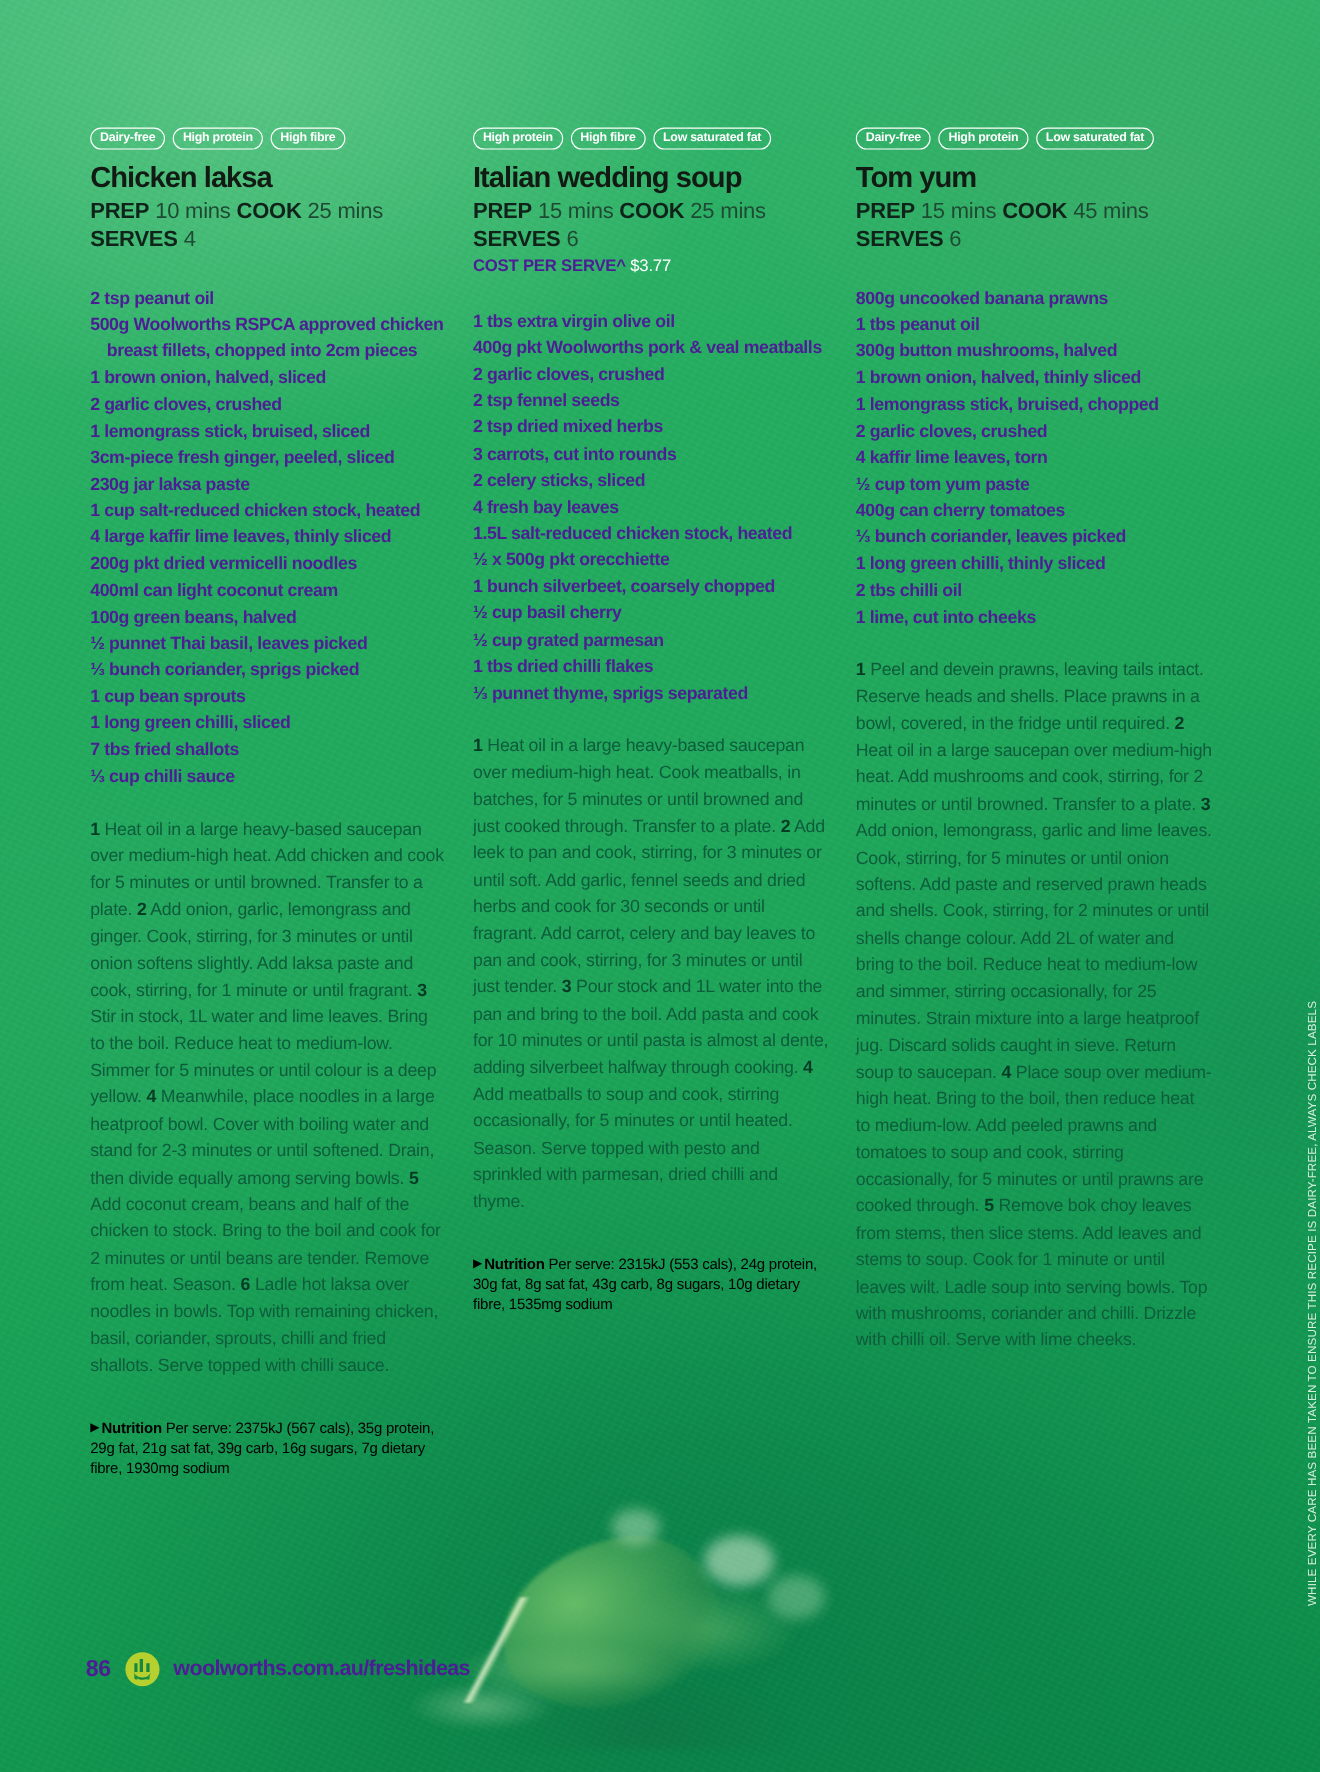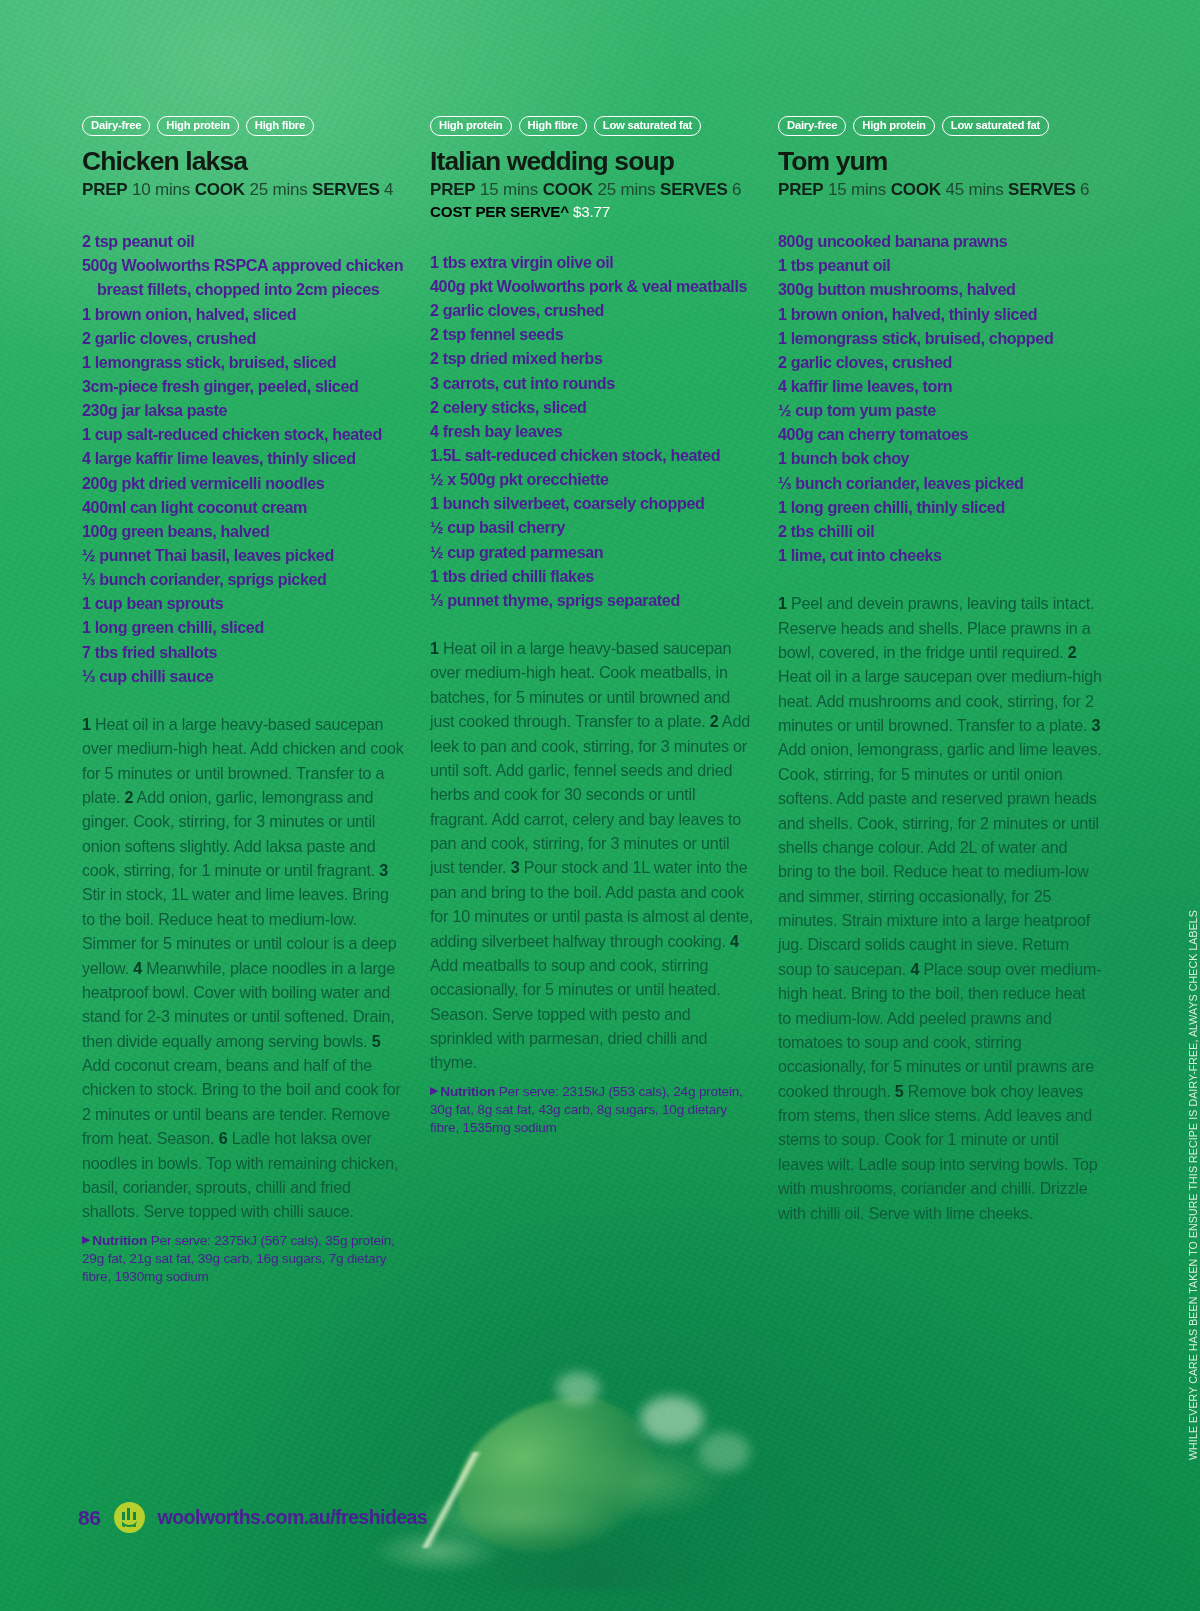--- a/index.html
+++ b/index.html
@@ -87,34 +87,34 @@
   
   .recipe-title {
     font-size:26.5px;
     font-weight:bold;
     color:#111b14;
     letter-spacing:-0.9px;
     line-height:1.06;
     margin-bottom:4px;
   }
   .meta {
-    font-size:17px;
+    font-size:20px;
     color:#1e4a33;
     letter-spacing:-0.2px;
     line-height:1.3;
     margin-bottom:1px;
   }
   .meta b { color:#10231a; font-weight:bold; }
   .cost {
     font-size:15.2px;
     color:#ffffff;
     letter-spacing:-0.2px;
     line-height:1.3;
   }
-  .cost b { font-weight:bold; color:#000000; }
+  .cost b { font-weight:bold; color:#4c1d95; }
 
   
   .ingredients {
     margin-top:28px;
     font-size:16.1px;
     font-weight:bold;
     color:#4c1d95;
     letter-spacing:-0.35px;
     line-height:1.5;
   }
@@ -127,23 +127,23 @@
     font-size:16.1px;
     color:#0d5c3b;
     letter-spacing:-0.2px;
     line-height:1.515;
   }
   .step { display:inline; }
   .step b { font-weight:bold; color:#063c26; }
 
   
   .nutrition {
-    margin-top:8px;
+    margin-top:36px;
     font-size:13.6px;
-    color:#4c1d95;
+    color:#000000;
     letter-spacing:-0.2px;
     line-height:1.35;
   }
   .nutrition .arrow { font-size:11px; vertical-align:1.5px; margin-right:2px; }
   .nutrition b { font-weight:bold; }
 
   
   #legal {
     position:absolute;
     right:14px; top:0;
@@ -281,21 +281,20 @@
         <div class="ingredients">
           <div class="ing"><span>800g uncooked banana prawns</span></div>
           <div class="ing"><span>1 tbs peanut oil</span></div>
           <div class="ing"><span>300g button mushrooms, halved</span></div>
           <div class="ing"><span>1 brown onion, halved, thinly sliced</span></div>
           <div class="ing"><span>1 lemongrass stick, bruised, chopped</span></div>
           <div class="ing"><span>2 garlic cloves, crushed</span></div>
           <div class="ing"><span>4 kaffir lime leaves, torn</span></div>
           <div class="ing"><span>½ cup tom yum paste</span></div>
           <div class="ing"><span>400g can cherry tomatoes</span></div>
-          <div class="ing"><span>1 bunch bok choy</span></div>
           <div class="ing"><span>⅓ bunch coriander, leaves picked</span></div>
           <div class="ing"><span>1 long green chilli, thinly sliced</span></div>
           <div class="ing"><span>2 tbs chilli oil</span></div>
           <div class="ing"><span>1 lime, cut into cheeks</span></div>
         </div>
         <div class="method"><span class="step"><b>1</b> <span>Peel and devein prawns, leaving tails intact. Reserve heads and shells. Place prawns in a bowl, covered, in the fridge until required.</span></span> <span class="step"><b>2</b> <span>Heat oil in a large saucepan over medium-high heat. Add mushrooms and cook, stirring, for 2 minutes or until browned. Transfer to a plate.</span></span> <span class="step"><b>3</b> <span>Add onion, lemongrass, garlic and lime leaves. Cook, stirring, for 5 minutes or until onion softens. Add paste and reserved prawn heads and shells. Cook, stirring, for 2 minutes or until shells change colour. Add 2L of water and bring to the boil. Reduce heat to medium-low and simmer, stirring occasionally, for 25 minutes. Strain mixture into a large heatproof jug. Discard solids caught in sieve. Return soup to saucepan.</span></span> <span class="step"><b>4</b> <span>Place soup over medium-high heat. Bring to the boil, then reduce heat to medium-low. Add peeled prawns and tomatoes to soup and cook, stirring occasionally, for 5 minutes or until prawns are cooked through.</span></span> <span class="step"><b>5</b> <span>Remove bok choy leaves from stems, then slice stems. Add leaves and stems to soup. Cook for 1 minute or until leaves wilt. Ladle soup into serving bowls. Top with mushrooms, coriander and chilli. Drizzle with chilli oil. Serve with lime cheeks.</span></span> </div>
       </div>
     </div>
 
   <div id="legal">

